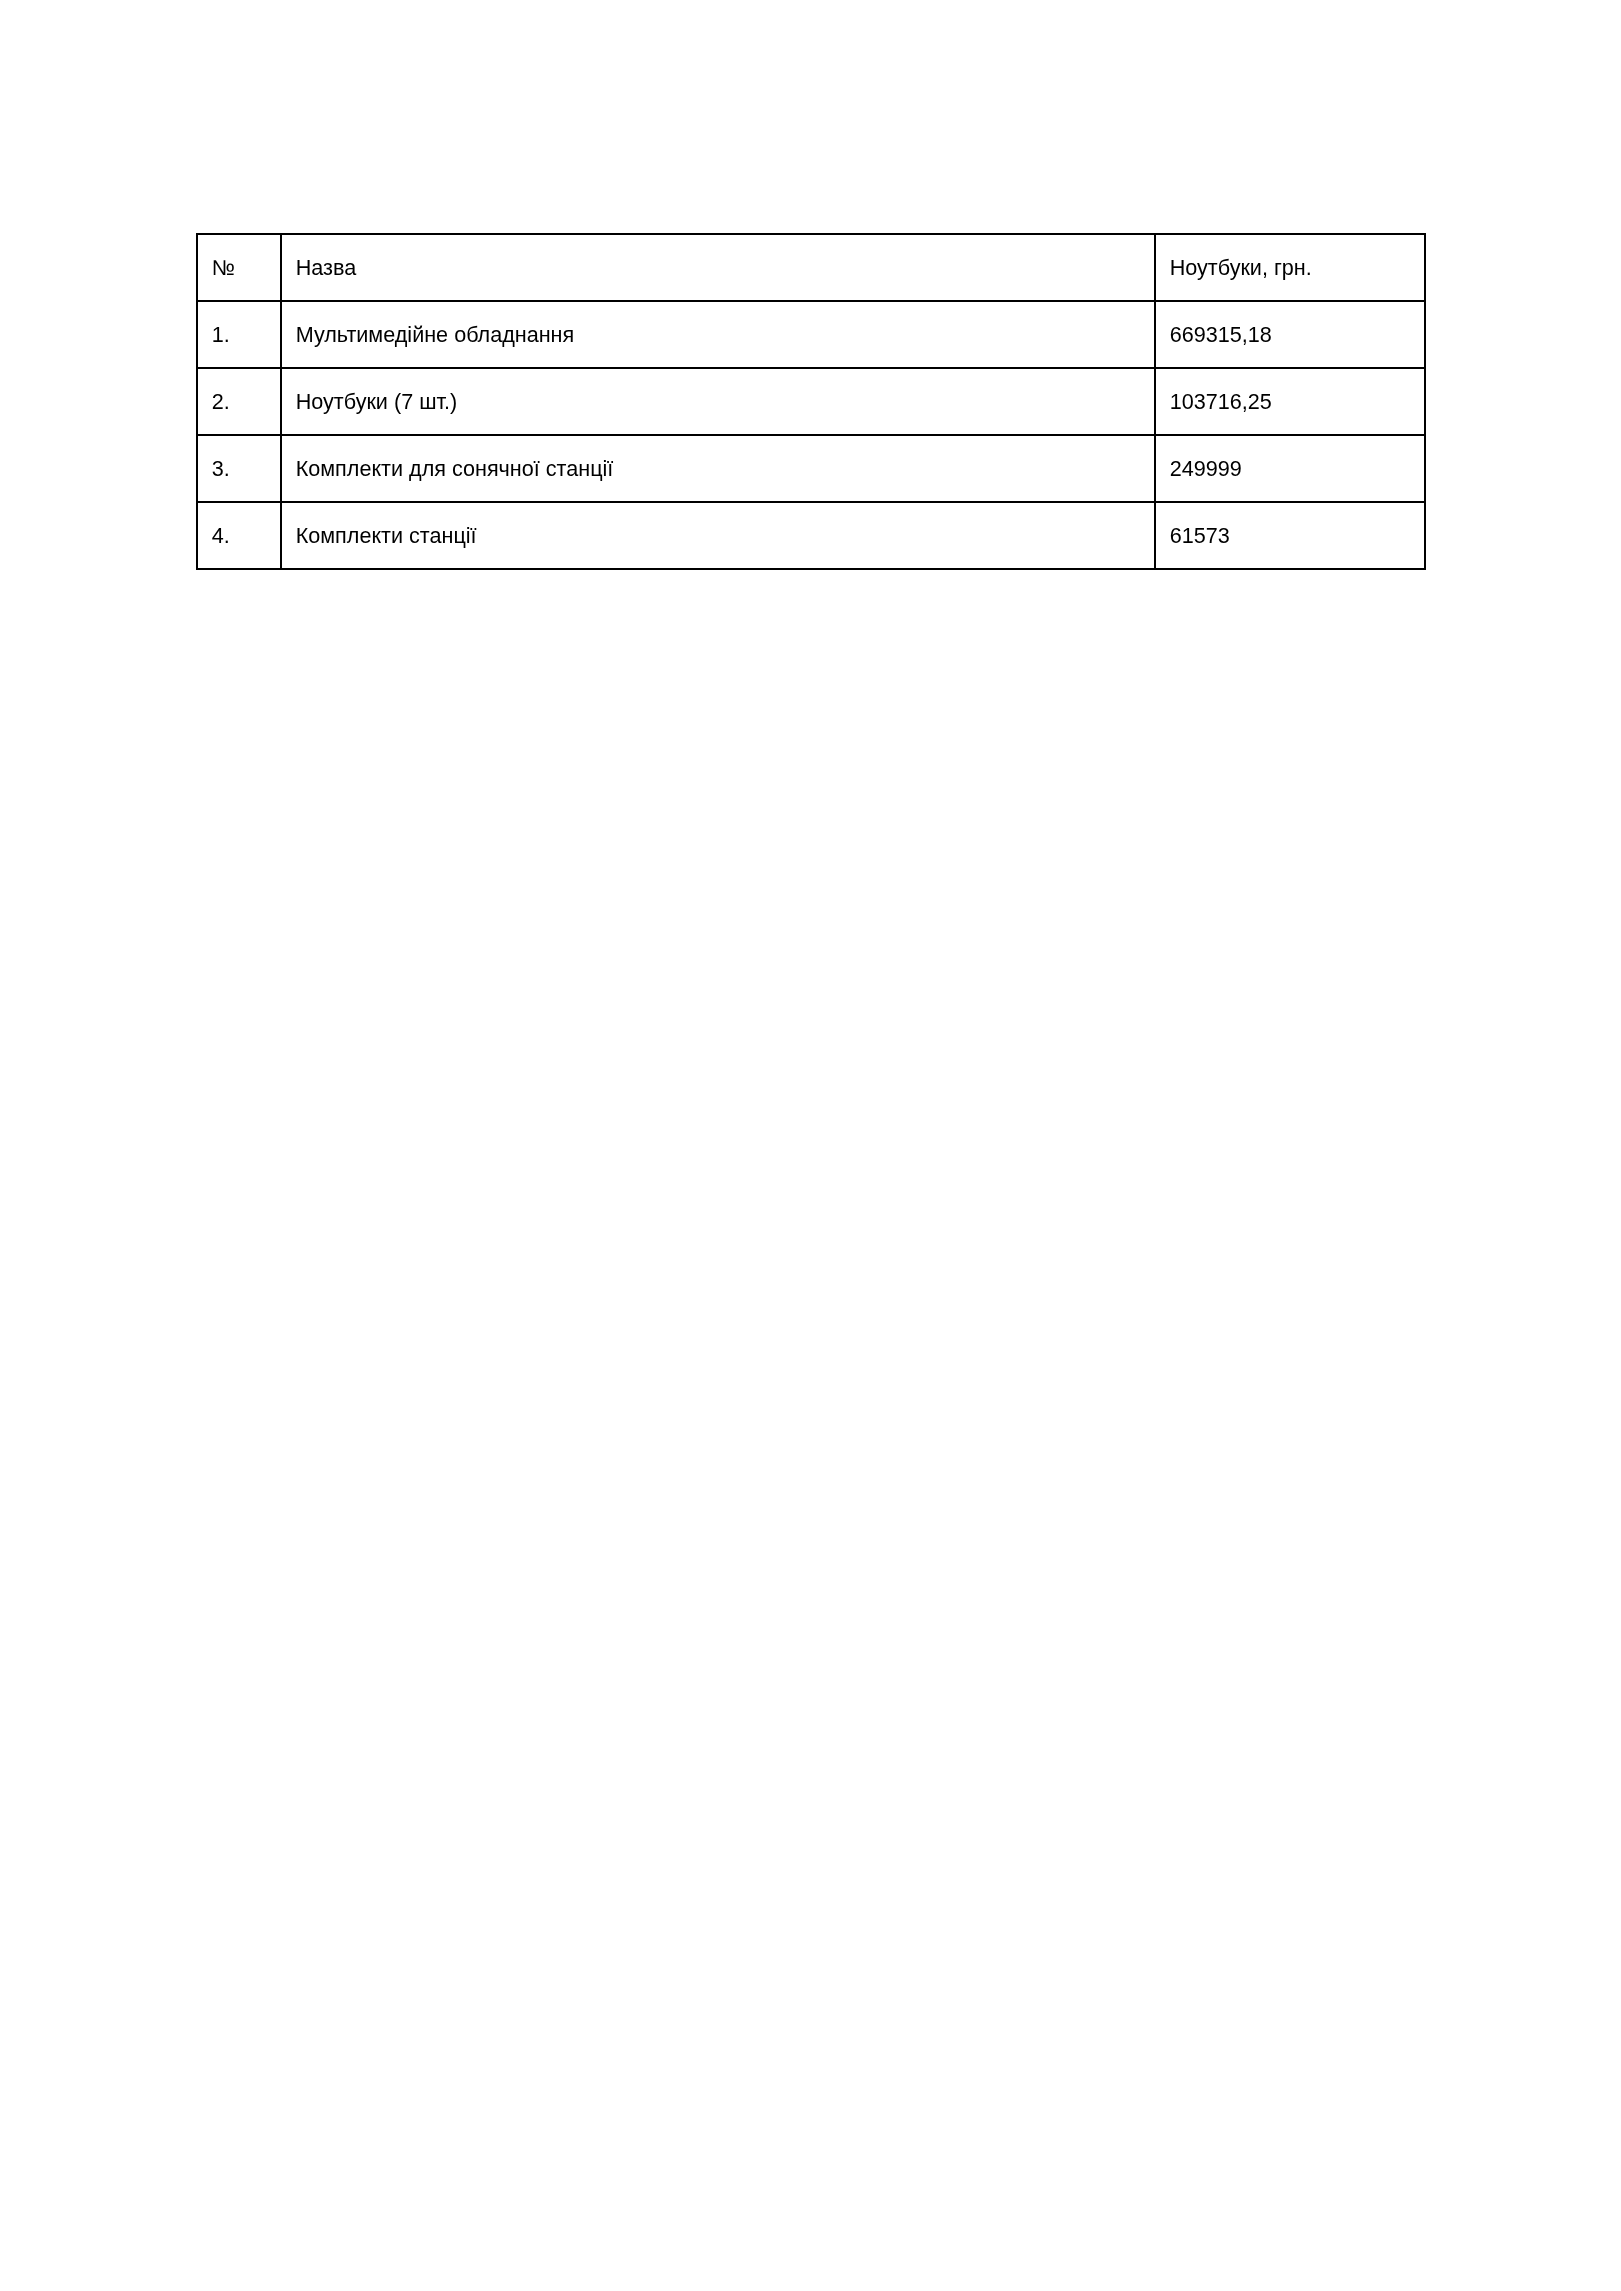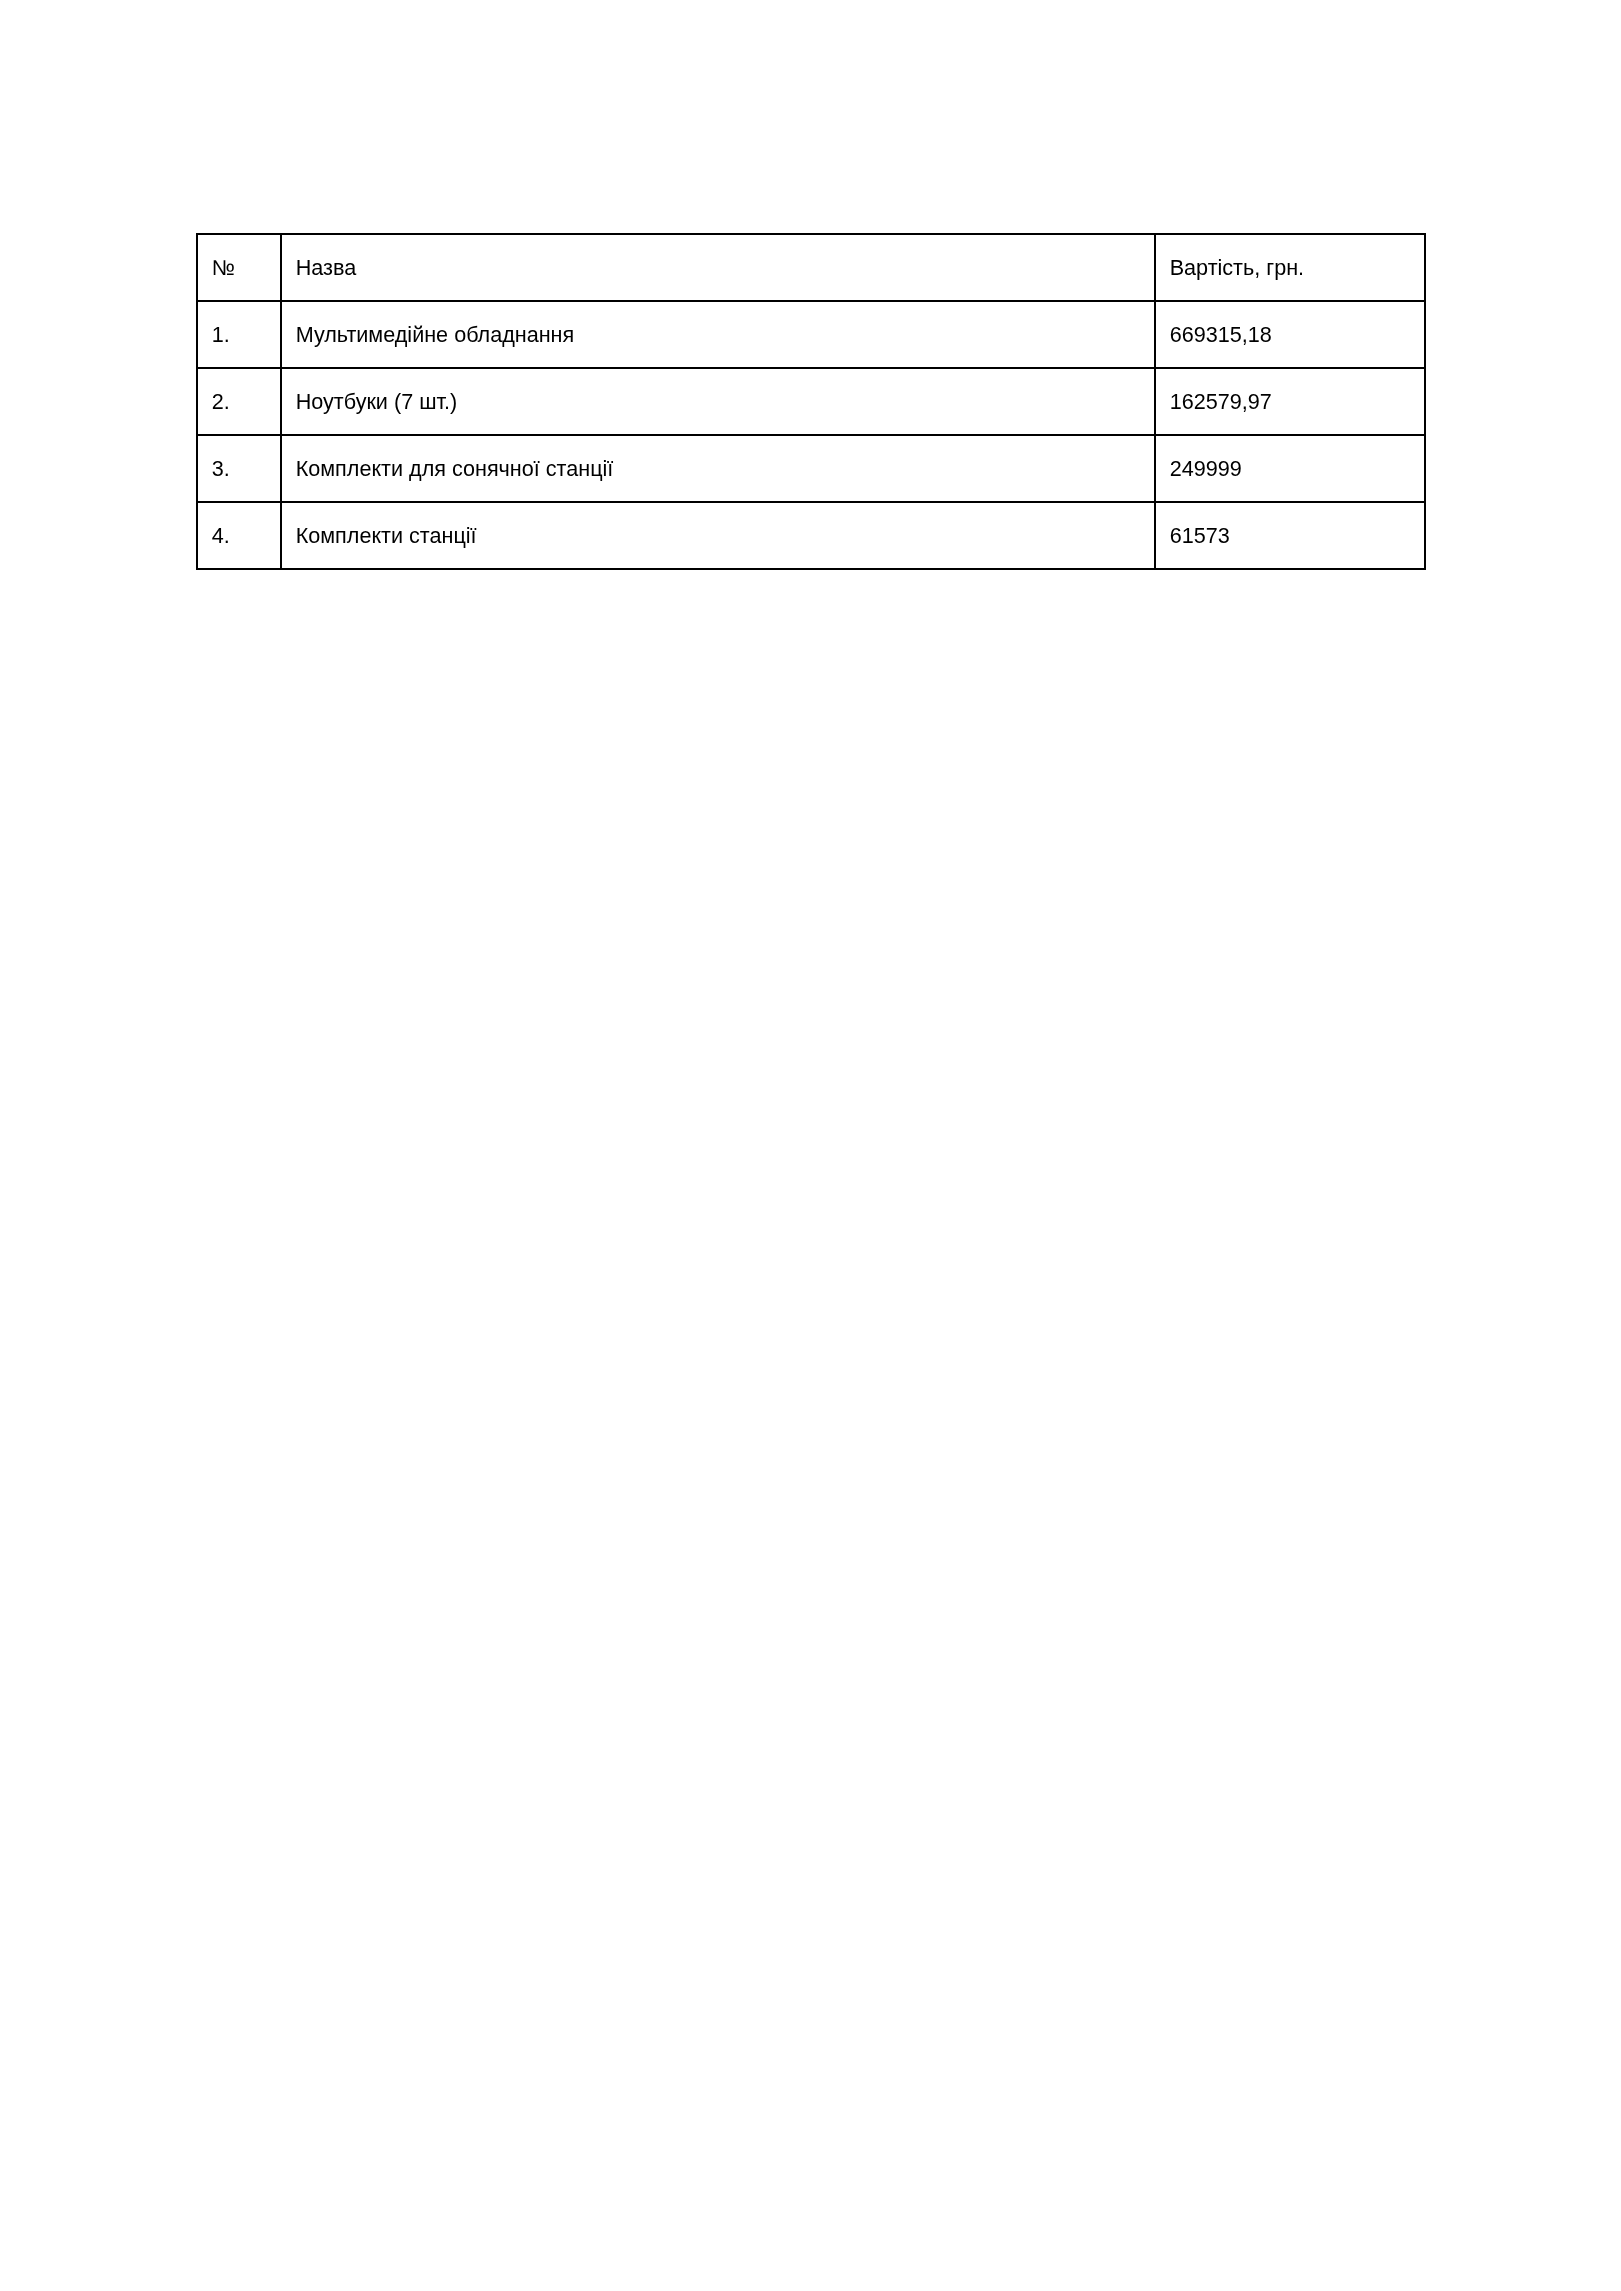--- a/index.html
+++ b/index.html
@@ -51,31 +51,31 @@
   <table class="doc-table">
     <colgroup>
       <col class="col-num">
       <col class="col-name">
       <col class="col-cost">
     </colgroup>
     <tbody>
       <tr>
         <td>№</td>
         <td>Назва</td>
-        <td>Вартість, грн.</td>
+        <td>Ноутбуки, грн.</td>
       </tr>
       <tr>
         <td>1.</td>
         <td>Мультимедійне обладнання</td>
         <td>669315,18</td>
       </tr>
       <tr>
         <td>2.</td>
         <td>Ноутбуки (7 шт.)</td>
-        <td>162579,97</td>
+        <td>103716,25</td>
       </tr>
       <tr>
         <td>3.</td>
         <td>Комплекти для сонячної станції</td>
         <td>249999</td>
       </tr>
       <tr>
         <td>4.</td>
         <td>Комплекти станції</td>
         <td>61573</td>

